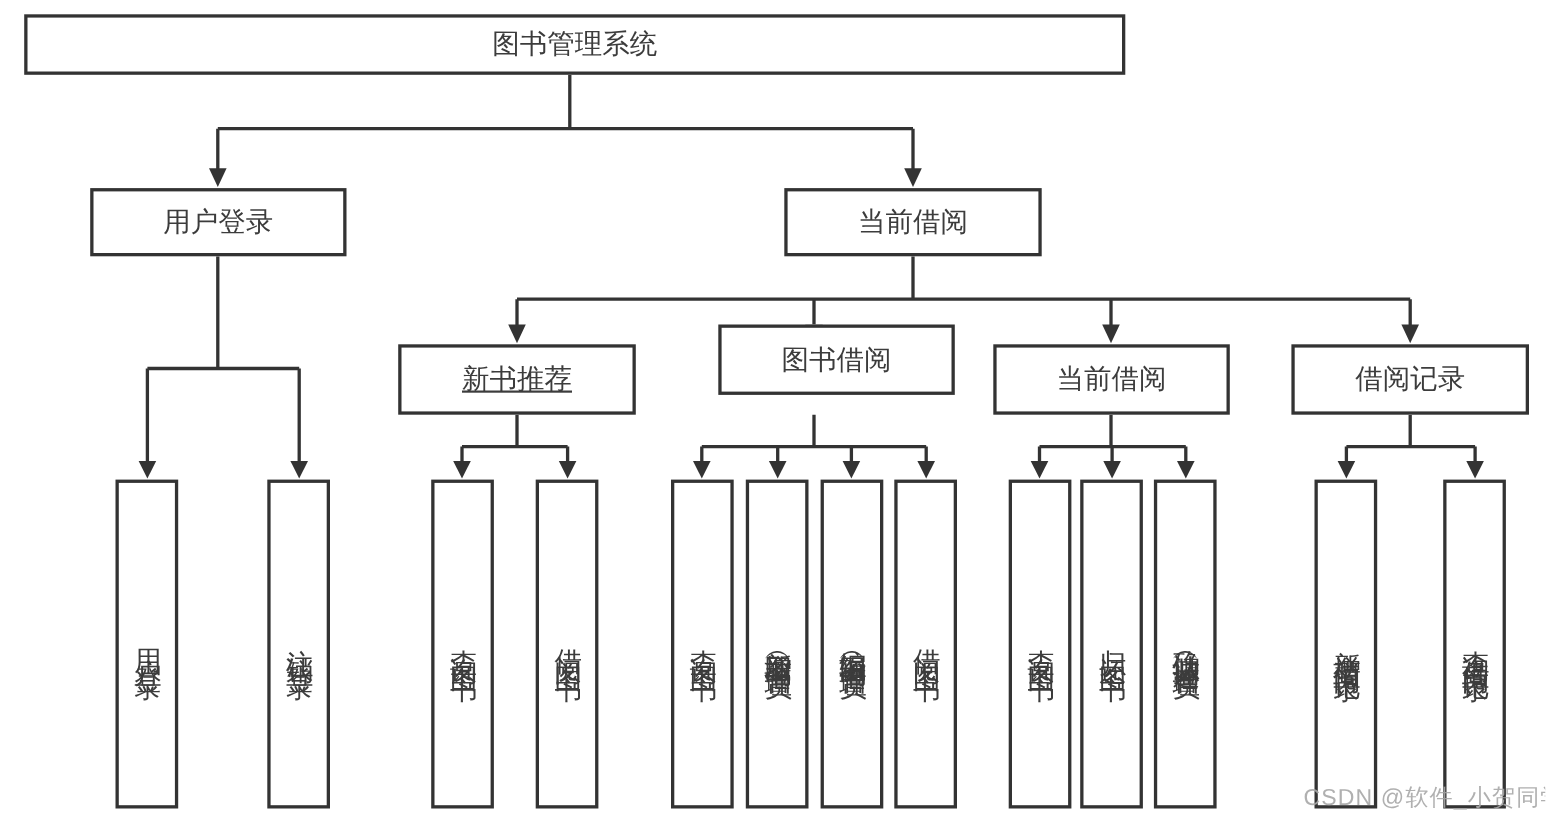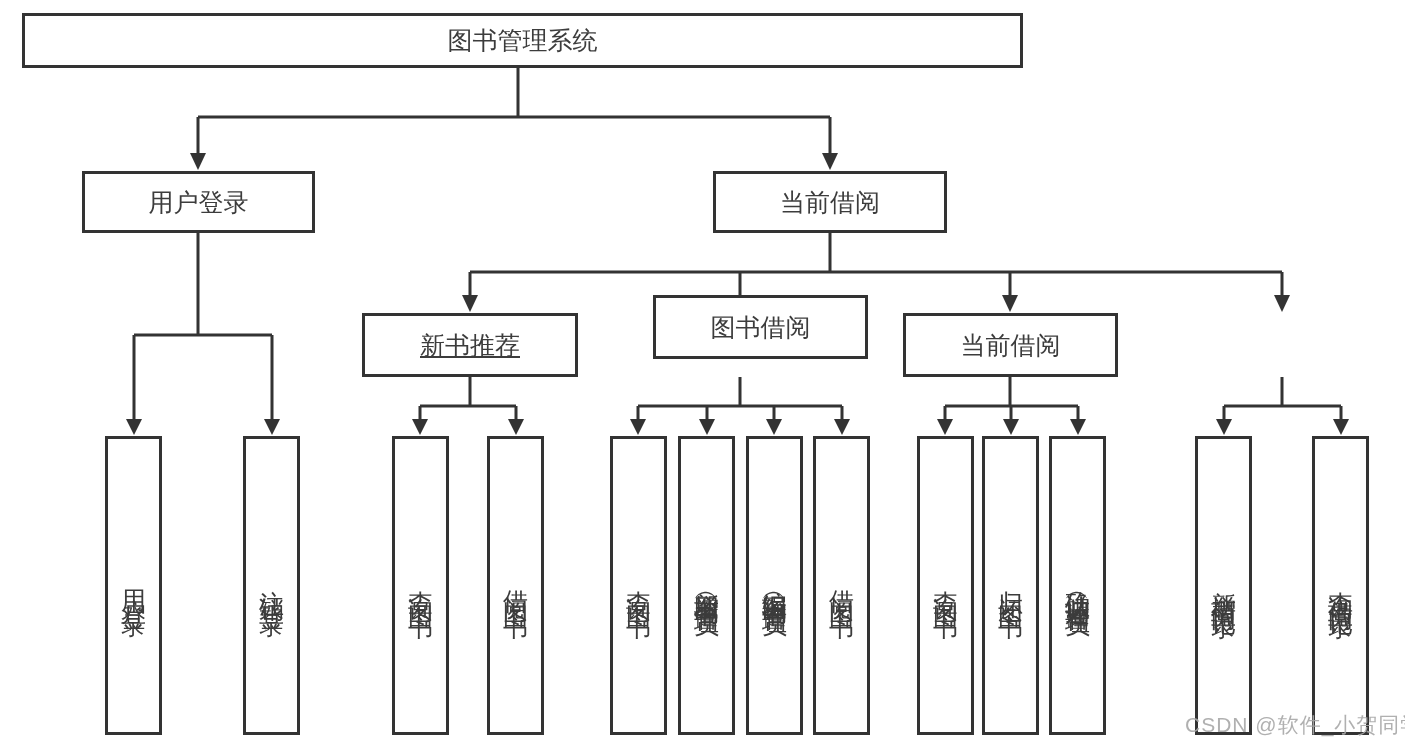--- a/index.html
+++ b/index.html
@@ -89,20 +89,21 @@
   </svg>
 
   <div class="box" id="n-root">图书管理系统</div>
 
   <div class="box" id="n-l2a">用户登录</div>
   <div class="box" id="n-l2b">当前借阅</div>
 
   <div class="box" id="n-l3a">新书推荐</div>
   <div class="box" id="n-l3b">图书借阅</div>
   <div class="box" id="n-l3c">当前借阅</div>
+  <div class="box" id="n-l3d">借阅记录</div>
 
   <div class="box leaf sp-short" id="f1">
     <span>用户登录</span>
   </div>
   <div class="box leaf sp-short" id="f2">
     <span>注销登录</span>
   </div>
   <div class="box leaf sp-short" id="f3">
     <span>查询图书</span>
   </div>

